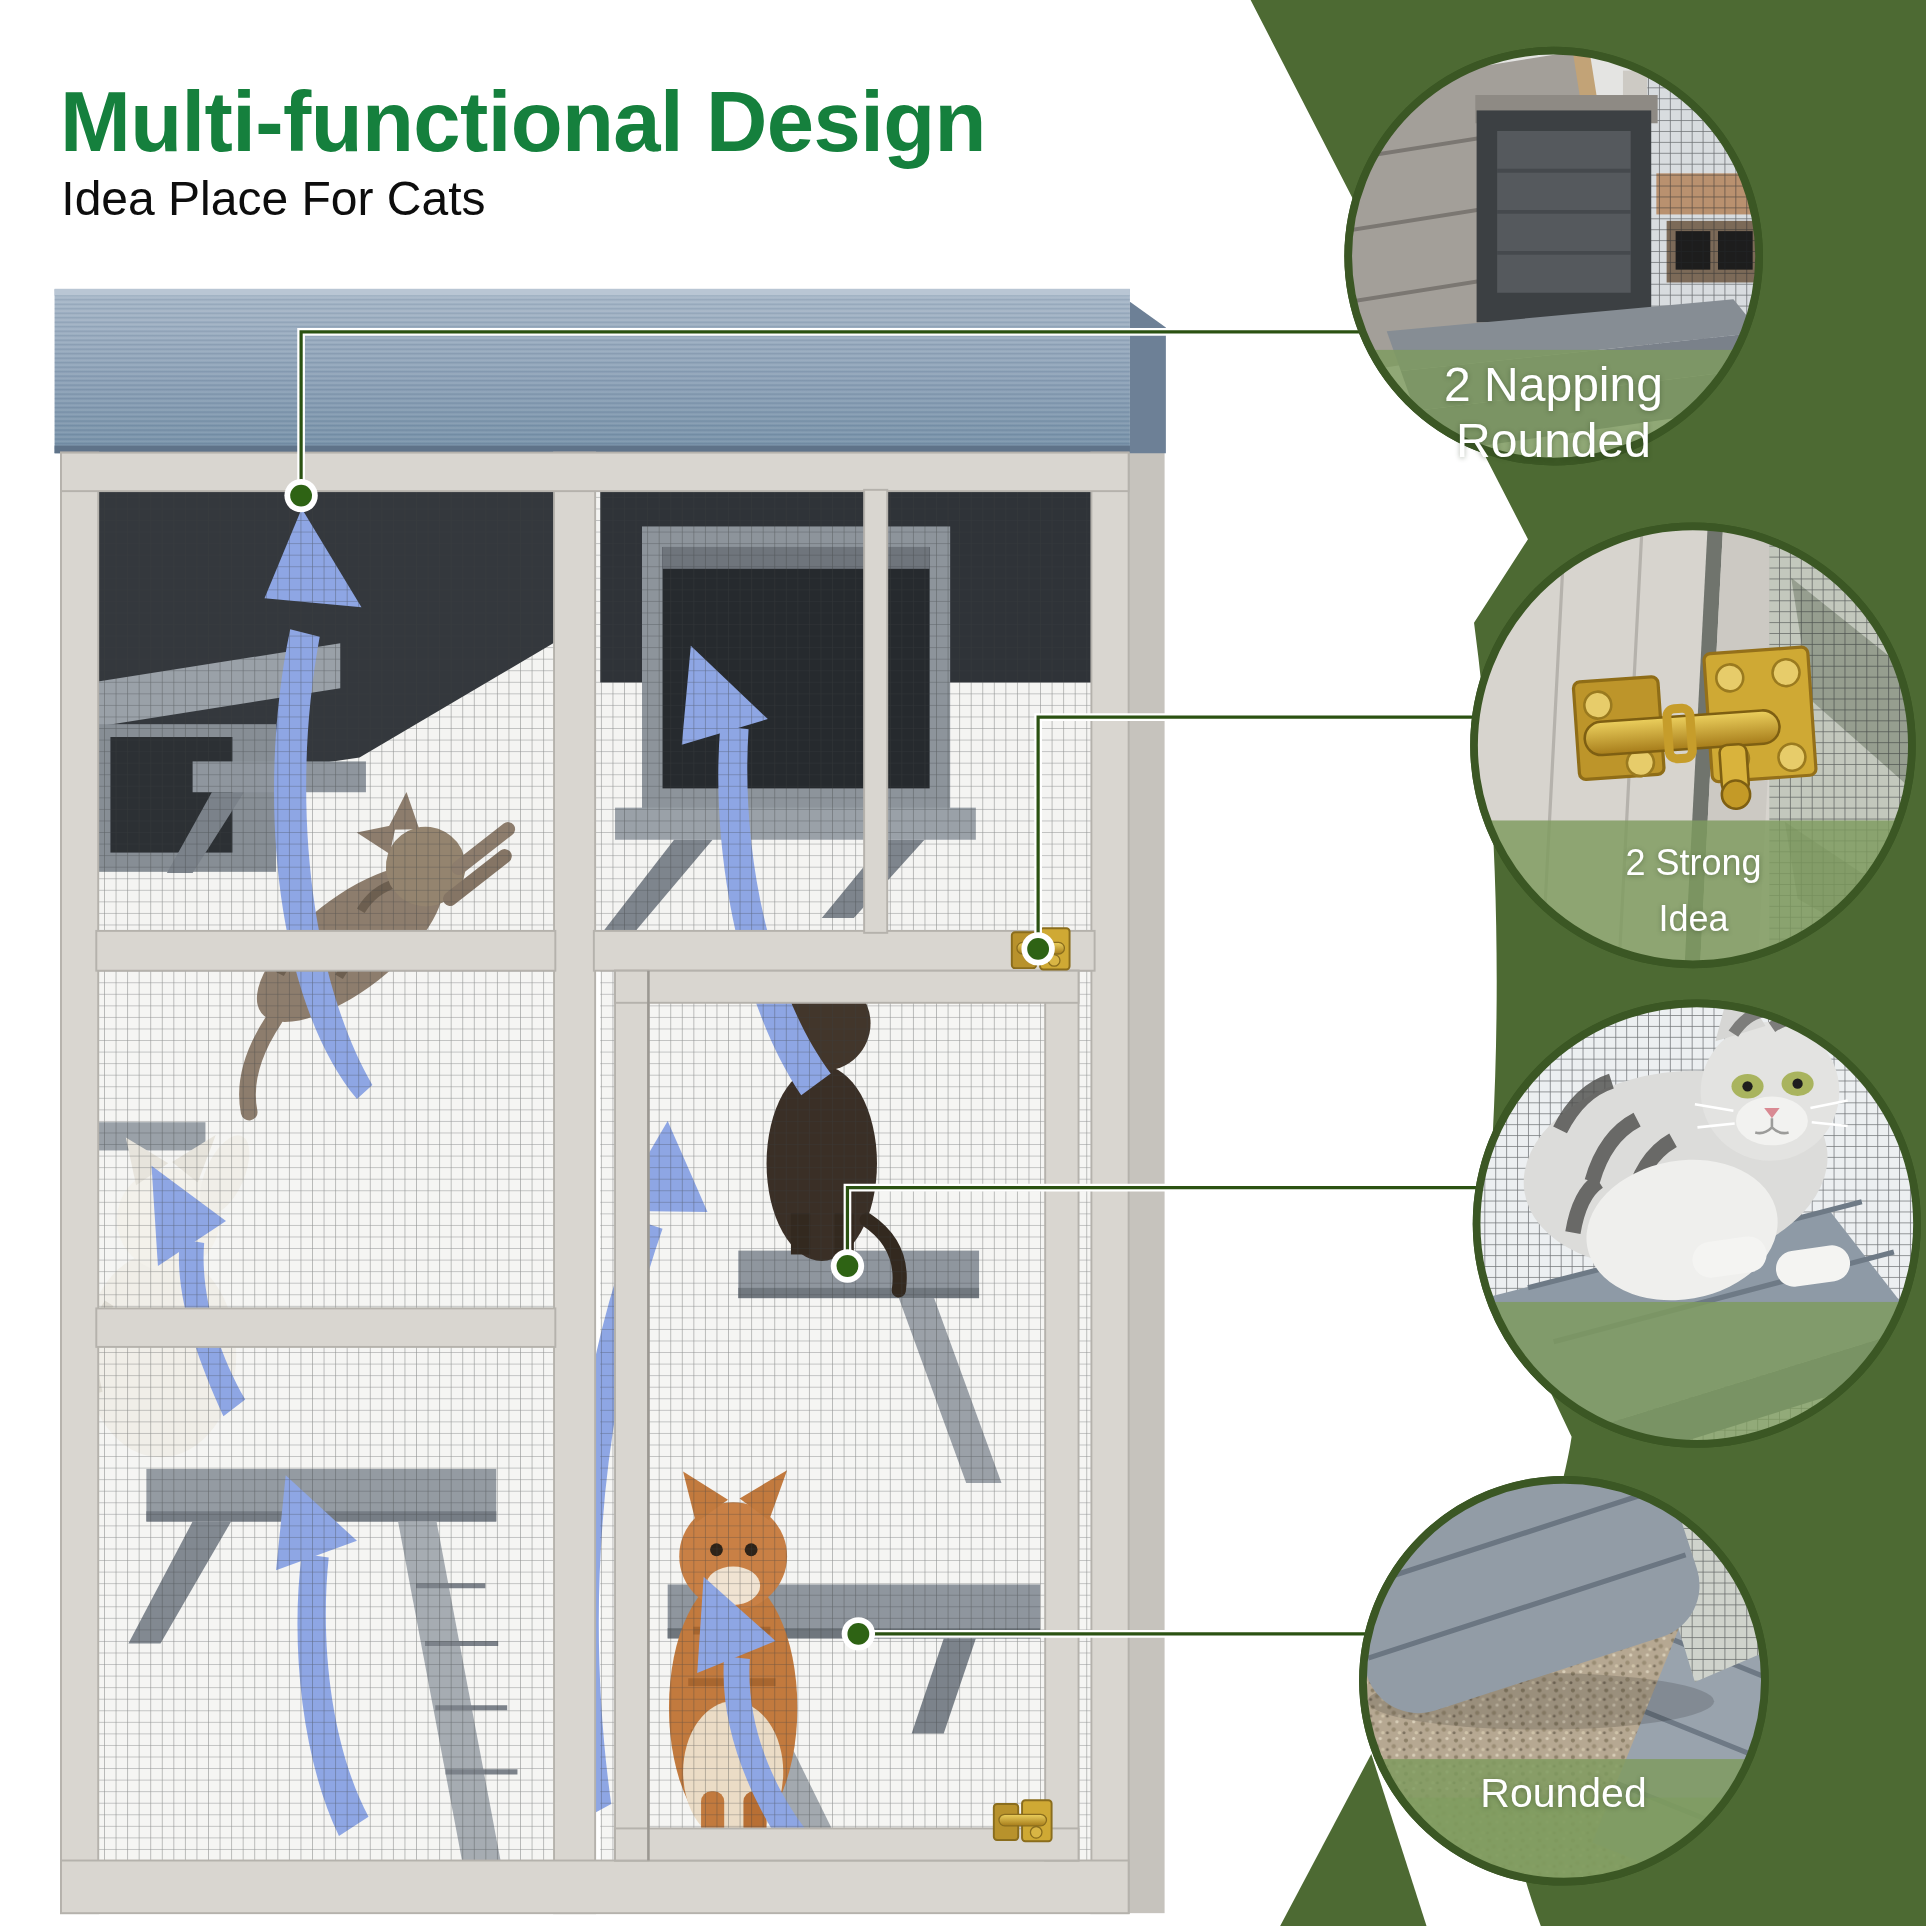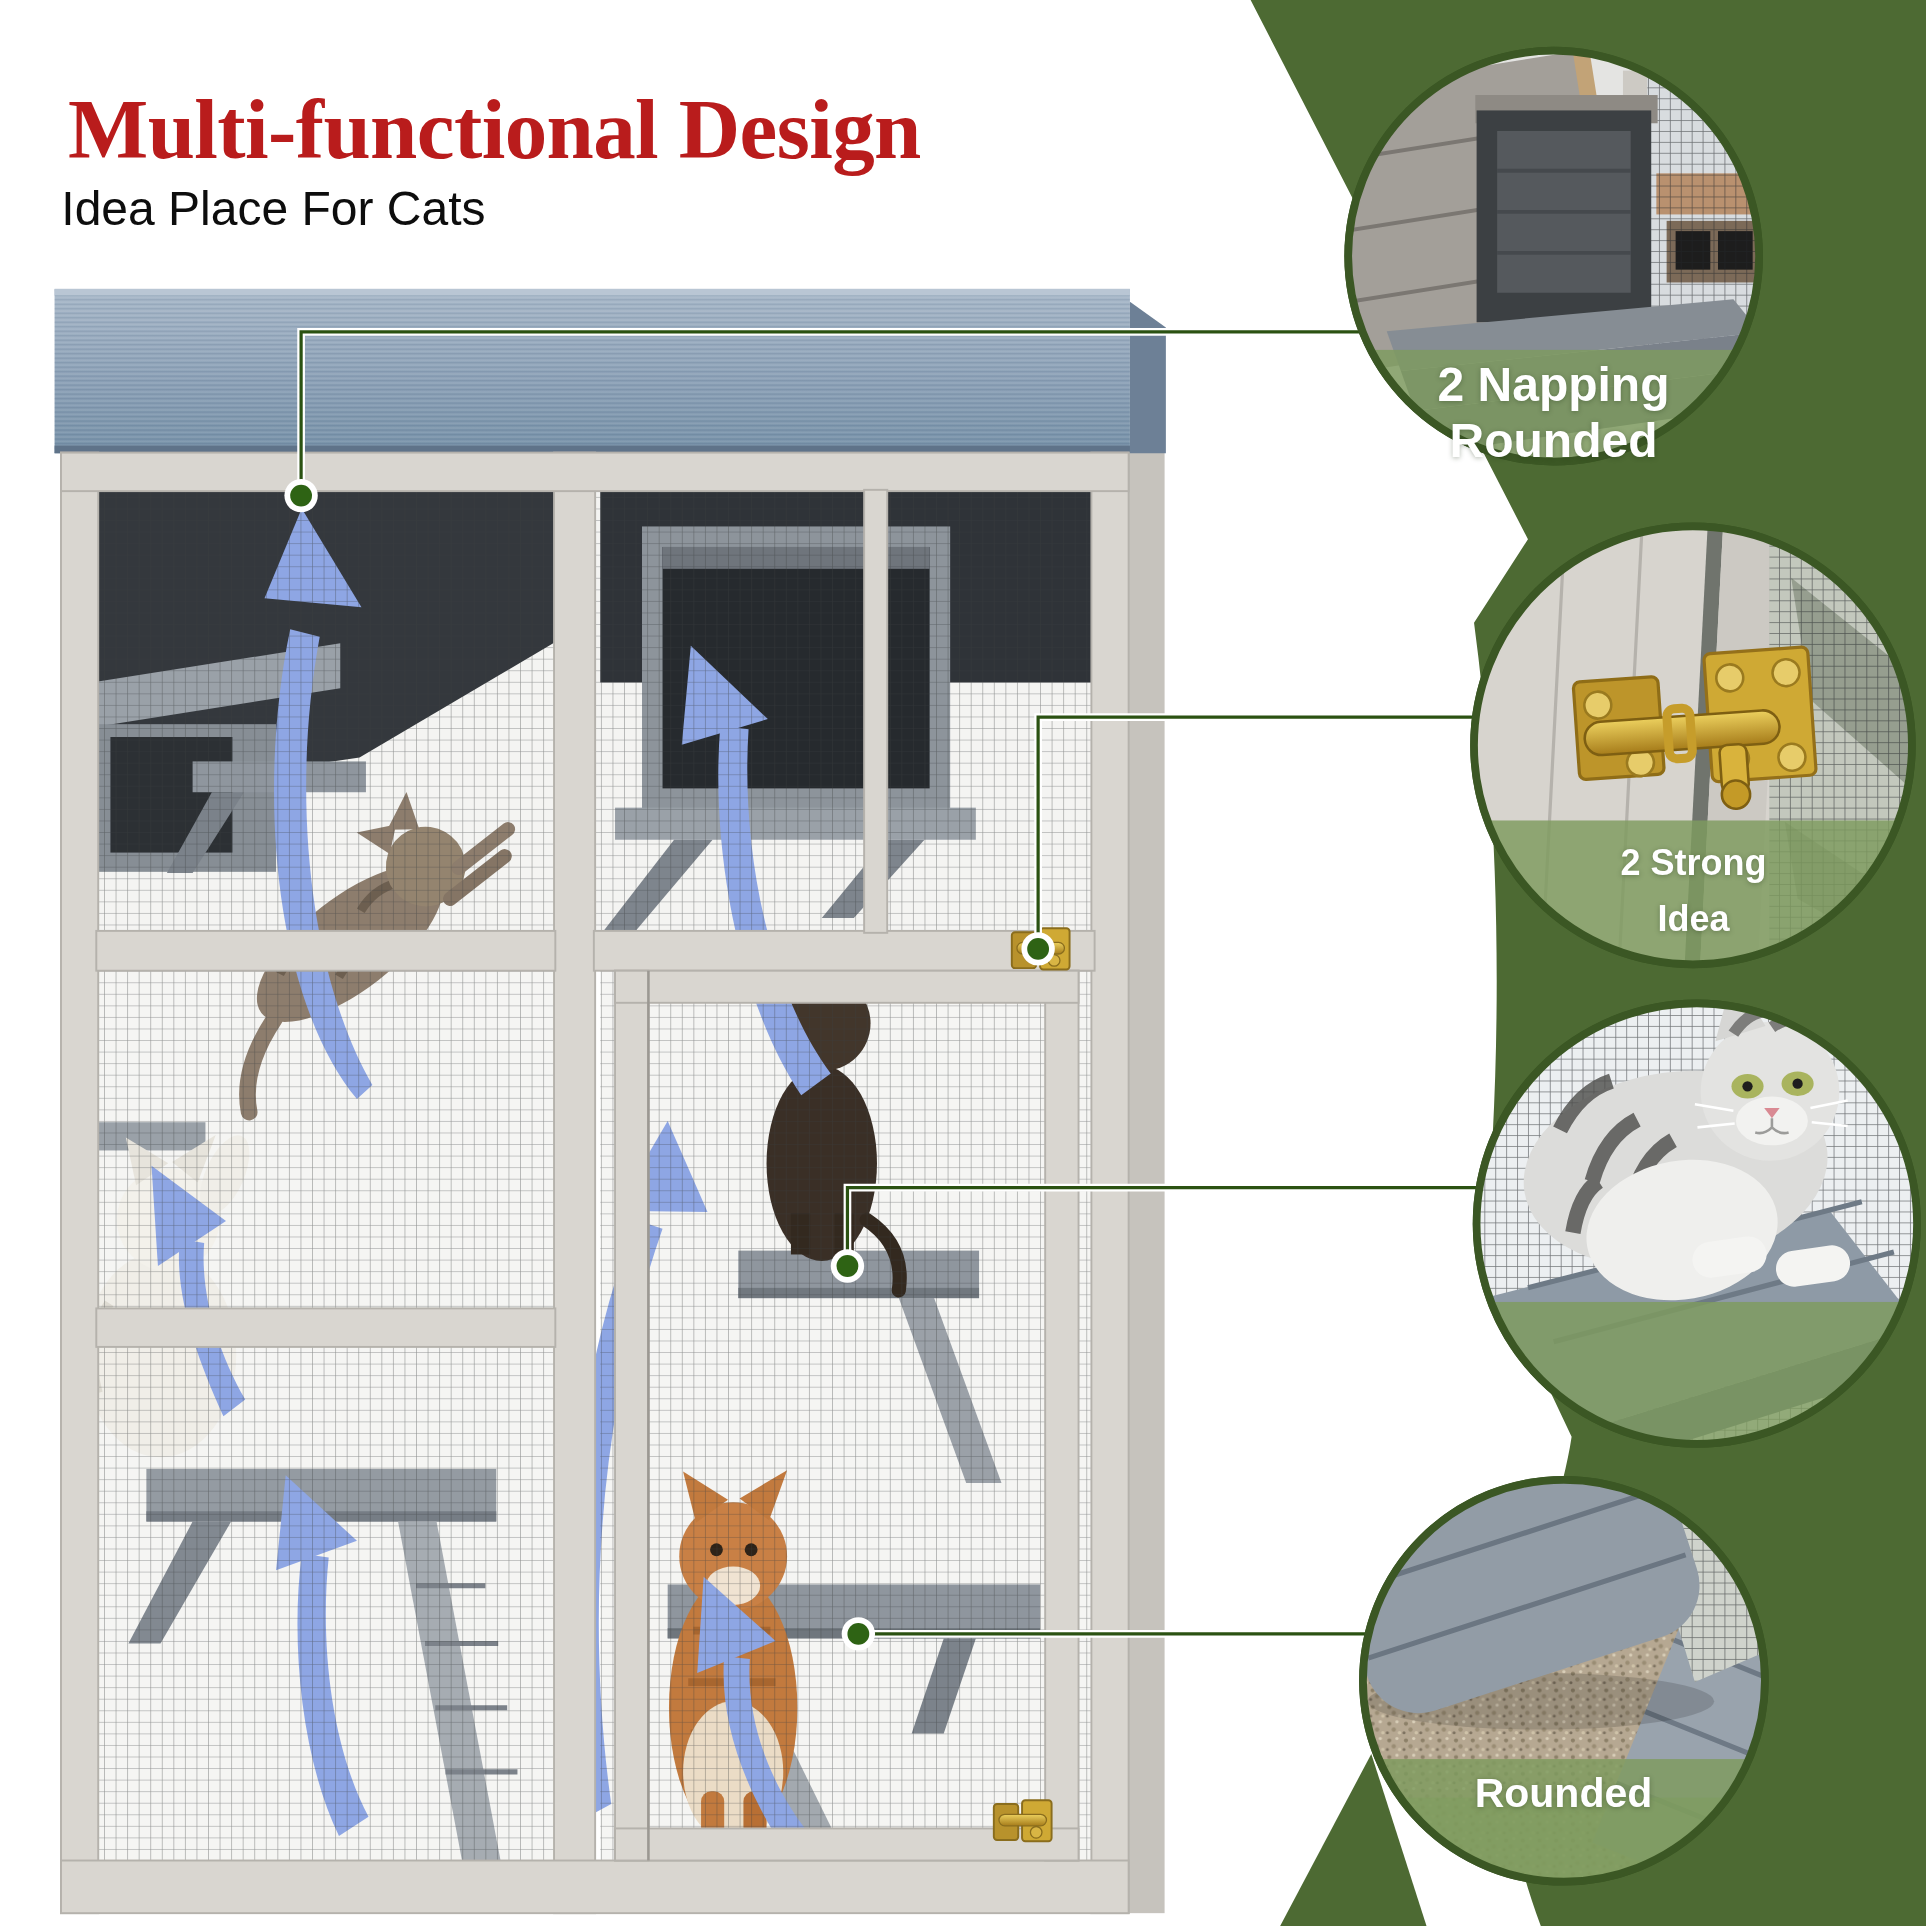--- a/index.html
+++ b/index.html
@@ -1,24 +1,24 @@
 <!DOCTYPE html>
 <html style="font-size:10.3px"><head>
 <meta charset="utf-8">
 <style>
   html,body{margin:0;padding:0;background:#ffffff;}
   body{width:1926px;height:1926px;position:relative;overflow:hidden;
        font-family:"Liberation Sans",sans-serif;}
   #stage{position:absolute;inset:0;width:1926px;height:1926px;}
   svg.full{position:absolute;left:0;top:0;width:1926px;height:1926px;display:block;}
   .hdr{position:absolute;left:60px;top:76px;z-index:5;}
-  .hdr h1{margin:8px;font-size:85px;line-height:1.08;font-weight:bold;
-          letter-spacing:-0.6px;color:#b91c1c;font-family:Liberation Serif, serif;}
+  .hdr h1{margin:0;font-size:85px;line-height:1.08;font-weight:bold;
+          letter-spacing:-0.6px;color:#15803d;}
   .hdr h2{margin:6.4px 0 0 1.3px;font-size:48px;line-height:1.05;font-weight:normal;color:#0d0d0d;}
-  .clabel{position:absolute;z-index:6;color:#ffffff;font-weight:bold;text-align:center;
+  .clabel{position:absolute;z-index:6;color:#ffffff;font-weight:normal;text-align:center;
           text-shadow:0 1.3px 5.1px rgba(30,50,20,.35);}
   .clabel .l1,.clabel .l2{display:block;}
   #lab1{left:1348px;top:357px;width:411px;font-size:48px;line-height:56px;}
   #lab2{left:1488px;top:835px;width:411px;font-size:36px;line-height:56px;}
   #lab3{left:1491px;top:1326px;width:411px;font-size:48px;line-height:56px;}
   #lab4{left:1371px;top:1767px;width:385px;font-size:41px;line-height:53px;}
 </style>
 </head>
 <body>
 

